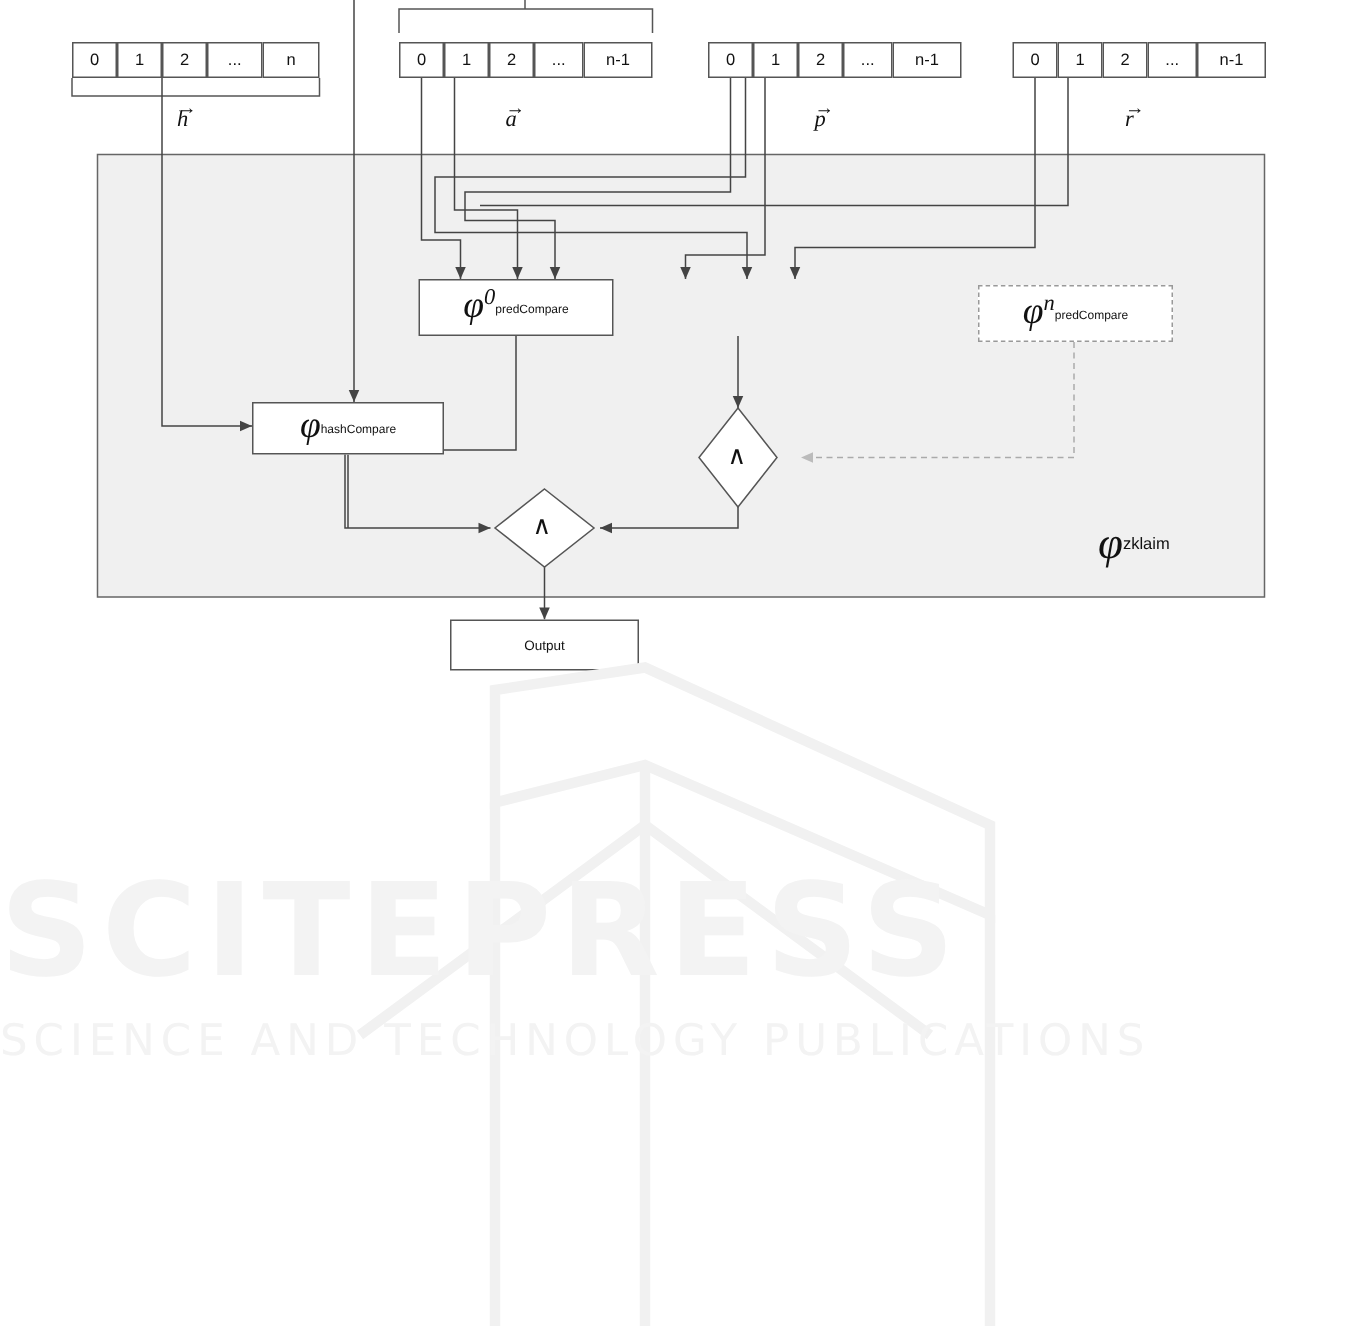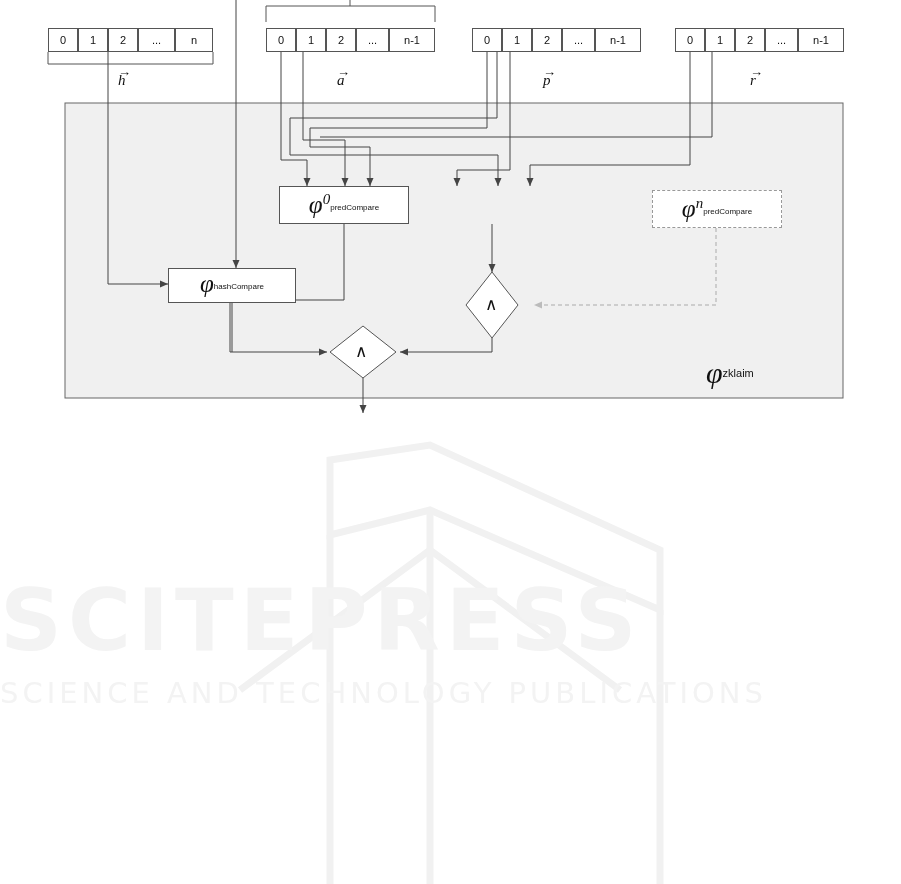--- a/index.html
+++ b/index.html
@@ -275,24 +275,27 @@
 
   <div class="gate-box dashed" style="left:652px;top:190px;">
     <div class="gate-label">
       <span class="phi">φ</span><span class="sup">n</span><span class="sub-text">predCompare</span>
     </div>
   </div>
 
   <div class="and-text" style="left:485px;top:294px;"><span>∧</span></div>
   <div class="and-text" style="left:355px;top:341px;"><span>∧</span></div>
 
-  <div class="zklaim-label" style="left:706px;top:340px;margin-top:10px;">
+  <div class="zklaim-label" style="left:732px;top:340px;">
     <span class="phi2">φ</span><span>zklaim</span>
   </div>
 
+  <div class="output-box" style="left:300px;top:413px;width:126px;height:34px;">
+    <span>Output</span>
+  </div>
 
   <svg class="watermark" viewBox="0 0 901 444">
     <g fill="none" stroke="#f1f1f1" stroke-width="7">
       <path d="M330 470 L430 455 L660 560 L660 620 L430 520 L330 545 Z" transform="translate(0,-450)"></path>
       <path d="M430 905 L430 520 M330 545 L330 930 M660 620 L660 1000" transform="translate(0,-450)"></path>
       <path d="M330 930 L430 905 L660 1000" transform="translate(0,-450)"></path>
       <path d="M240 700 L430 560 L620 700" transform="translate(0,-450) scale(1,1)"></path>
     </g>
     <g fill="#f3f3f3" font-family="DejaVu Sans, sans-serif" font-size="86" font-weight="bold" letter-spacing="6">
       <text x="0" y="210">SCITEPRESS</text>

